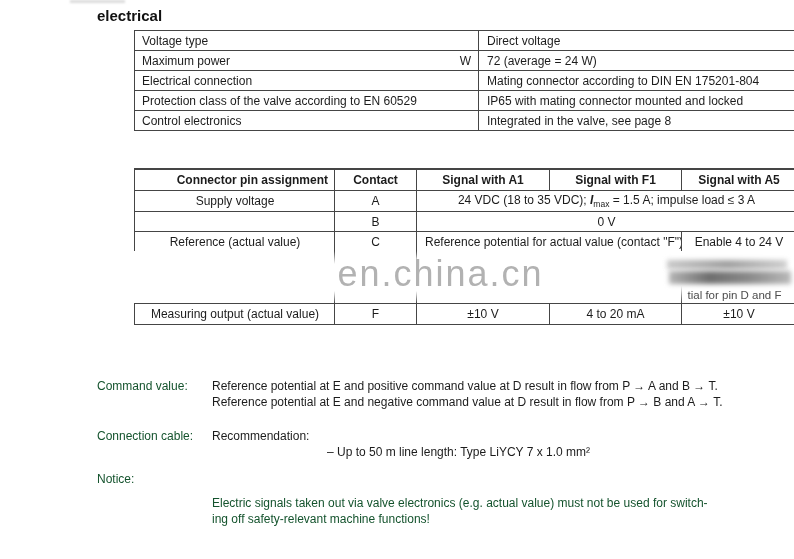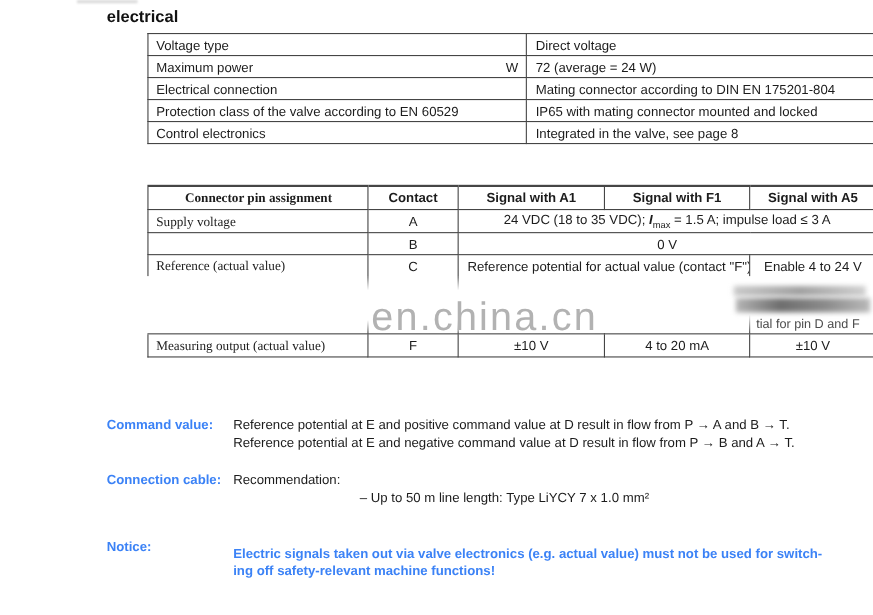--- a/index.html
+++ b/index.html
@@ -20,51 +20,51 @@
   .t1{position:absolute;left:93px;top:30px;width:662px;}
   .t1 td{border:1.5px solid #454545;height:19px;vertical-align:middle;}
   .t1 td.lab{position:relative;padding-left:7px;}
   .t1 td.lab .unit{position:absolute;right:7px;top:50%;transform:translateY(-50%);}
   .t1 td.val{padding-left:8px;}
 
   
   .t2{position:absolute;left:93px;top:168px;width:662px;}
   .t2 td,.t2 th{border:1.5px solid #454545;vertical-align:middle;}
   .t2 tr.hdr th{border-top-width:2.5px;font-weight:bold;height:20px;text-align:center;}
-  .t2 tr.hdr th.first{text-align:center;padding-left:7px;font-family:Liberation Serif, serif;}
-  .t2 td.lab{text-align:left;padding-left:7px;font-family:Liberation Serif, serif;}
+  .t2 tr.hdr th.first{text-align:right;padding-left:7px;}
+  .t2 td.lab{text-align:center;padding-left:7px;}
   .t2 td.ctr{text-align:center;}
   .t2 td.lft{text-align:left;padding-left:8px;}
   .t2 tr.ra td{height:20px;} .t2 tr.rb td,.t2 tr.rc td,.t2 tr.rpe td{height:19px;}
   .t2 tr.rf td{height:20px;}
   .t2 tr.rc td{border-bottom-style:hidden;}
   .t2 tr.gap td{border-top-style:hidden;border-left-style:hidden;border-right-style:hidden;
                 border-bottom:1.5px solid #454545;height:52px;padding:0;position:relative;}
   .sym-i{font-style:italic;font-weight:bold;}
   .sym-sub{font-size:8.5px;vertical-align:-3px;}
 
   
-  .wm{position:absolute;left:203px;top:16px;font-size:36px;letter-spacing:2px;
+  .wm{position:absolute;left:203px;top:2px;font-size:36px;letter-spacing:2px;
       color:#b2b2b2;text-shadow:0 0 5px #fff;text-align:center;}
   .fade-top{position:absolute;top:0;width:1.5px;height:13px;
             background:linear-gradient(#454545,rgba(69,69,69,0));}
   .fade-bot{position:absolute;bottom:0;width:1.5px;height:12px;
             background:linear-gradient(rgba(69,69,69,0),#454545);}
   .ft1{left:199px;} .ft2{left:281px;}
   .fb1{left:199px;} .fb2{left:281px;} .fb3{left:546px;height:17px;}
   .smudge-a{position:absolute;left:532px;top:9px;width:120px;height:9px;
             background:linear-gradient(90deg,#c9c9c9,#9f9f9f,#cfcfcf);filter:blur(2.5px);}
   .smudge-b{position:absolute;left:534px;top:20px;width:122px;height:13px;
             background:linear-gradient(90deg,#b5b5b5,#6e6e6e,#8b8b8b,#b9b9b9);filter:blur(2.5px);}
   .partial{position:absolute;left:553px;bottom:2px;font-size:11.5px;color:#4c4c4c;
            filter:blur(.3px);}
 
   
   .abs{position:absolute;font-size:12px;line-height:16px;}
-  .bold{font-weight:bold;color:#3b82f6;}
+  .bold{font-weight:normal;color:#14532d;}
 </style>
 </head>
 <body>
 
 <div class="page">
 
   <div class="artifact"></div>
 
   <h1 class="heading">electrical</h1>
 
@@ -153,17 +153,17 @@
   </table>
 
   <div class="abs bold" style="left:97px;top:378px;">Command value:</div>
   <div class="abs" style="left:212px;top:378px;">Reference potential at E and positive command value at D result in flow from P → A and B → T.</div>
   <div class="abs" style="left:212px;top:394px;">Reference potential at E and negative command value at D result in flow from P → B and A → T.</div>
 
   <div class="abs bold" style="left:97px;top:428px;">Connection cable:</div>
   <div class="abs" style="left:212px;top:428px;">Recommendation:</div>
   <div class="abs" style="left:327px;top:444px;">– Up to 50 m line length: Type LiYCY 7 x 1.0 mm²</div>
 
-  <div class="abs bold" style="left:97px;top:489px;">Notice:</div>
+  <div class="abs bold" style="left:97px;top:471px;">Notice:</div>
   <div class="abs bold" style="left:212px;top:495px;">Electric signals taken out via valve electronics (e.g. actual value) must not be used for switch-</div>
   <div class="abs bold" style="left:212px;top:511px;">ing off safety-relevant machine functions!</div>
 
 </div>
 
 </body></html>

